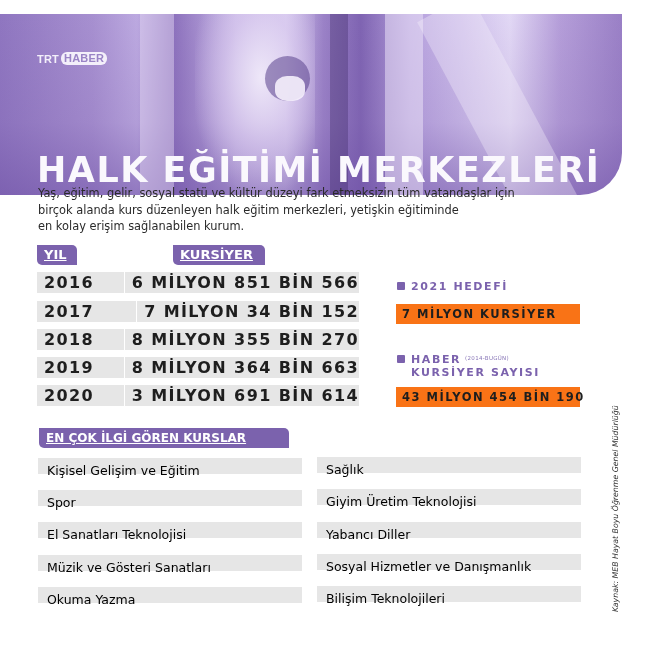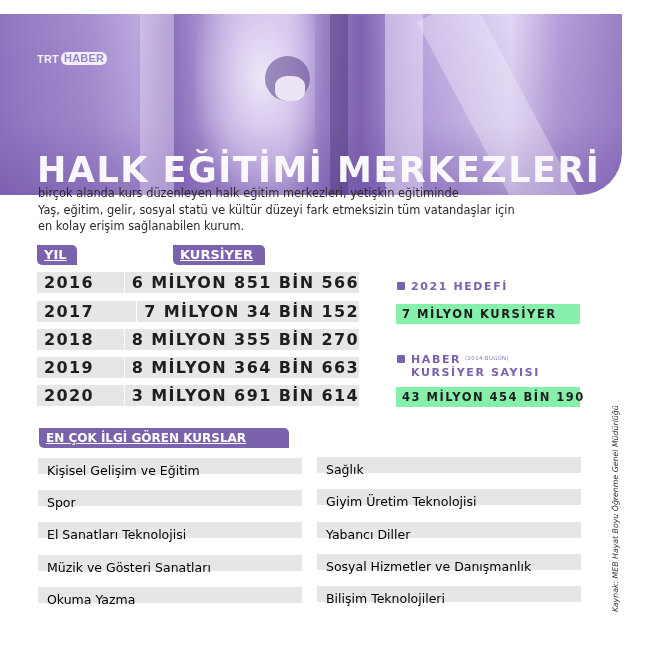--- a/index.html
+++ b/index.html
@@ -76,21 +76,21 @@
 
   
   .stat-label {
     position: absolute; left: 397px; color: #7b62ad;
     font-family: "DejaVu Sans", sans-serif; font-weight: bold; font-size: 11px; letter-spacing: 1.6px; line-height: 13px;
   }
   .stat-label .sq { display: inline-block; width: 8px; height: 8px; background: #7b62ad; border-radius: 1px; margin-right: 6px; vertical-align: 0; }
   .stat-label .sub { font-weight: normal; font-size: 5.5px; letter-spacing: 0.3px; color: #8a78b8; margin-left: 4px; vertical-align: 3px; }
   .stat-label .line2 { display: block; padding-left: 14px; text-align: center; }
   .stat-box {
-    position: absolute; left: 396px; width: 184px; height: 20px; line-height: 20px; background: #86efac;
+    position: absolute; left: 396px; width: 184px; height: 20px; line-height: 20px; background: #f97316;
     font-family: "DejaVu Sans", sans-serif; font-weight: bold; font-size: 11.5px; letter-spacing: 1.5px; color: #1e1e1e;
     padding-left: 6px; white-space: nowrap;
   }
 
   
   .course {
     position: absolute; width: 264px; height: 16px; line-height: 25px; background: #e6e6e6;
     font-family: "DejaVu Sans", sans-serif; font-size: 12.5px; color: #000000; padding-left: 9px; white-space: nowrap;
   }
   .col-l { left: 38px; }
@@ -116,22 +116,22 @@
   <div class="diag"></div>
 
   <div class="logo">
     <span class="trt">TRT</span>
     <span class="haber">HABER</span>
   </div>
   <div class="hero-title">HALK EĞİTİMİ MERKEZLERİ</div>
 </div>
 
 <div class="intro">
+  <span>Yaş, eğitim, gelir, sosyal statü ve kültür düzeyi fark etmeksizin tüm vatandaşlar için</span>
   <span>birçok alanda kurs düzenleyen halk eğitim merkezleri, yetişkin eğitiminde</span>
-  <span>Yaş, eğitim, gelir, sosyal statü ve kültür düzeyi fark etmeksizin tüm vatandaşlar için</span>
   <span>en kolay erişim sağlanabilen kurum.</span>
 </div>
 
 <div class="tag tag-yil">YIL</div>
 <div class="tag tag-kursiyer">KURSİYER</div>
 
 <div class="row" style="top:272px">
   <div class="cell year">2016</div>
   <div class="cell val">6 MİLYON 851 BİN 566</div>
 </div>

